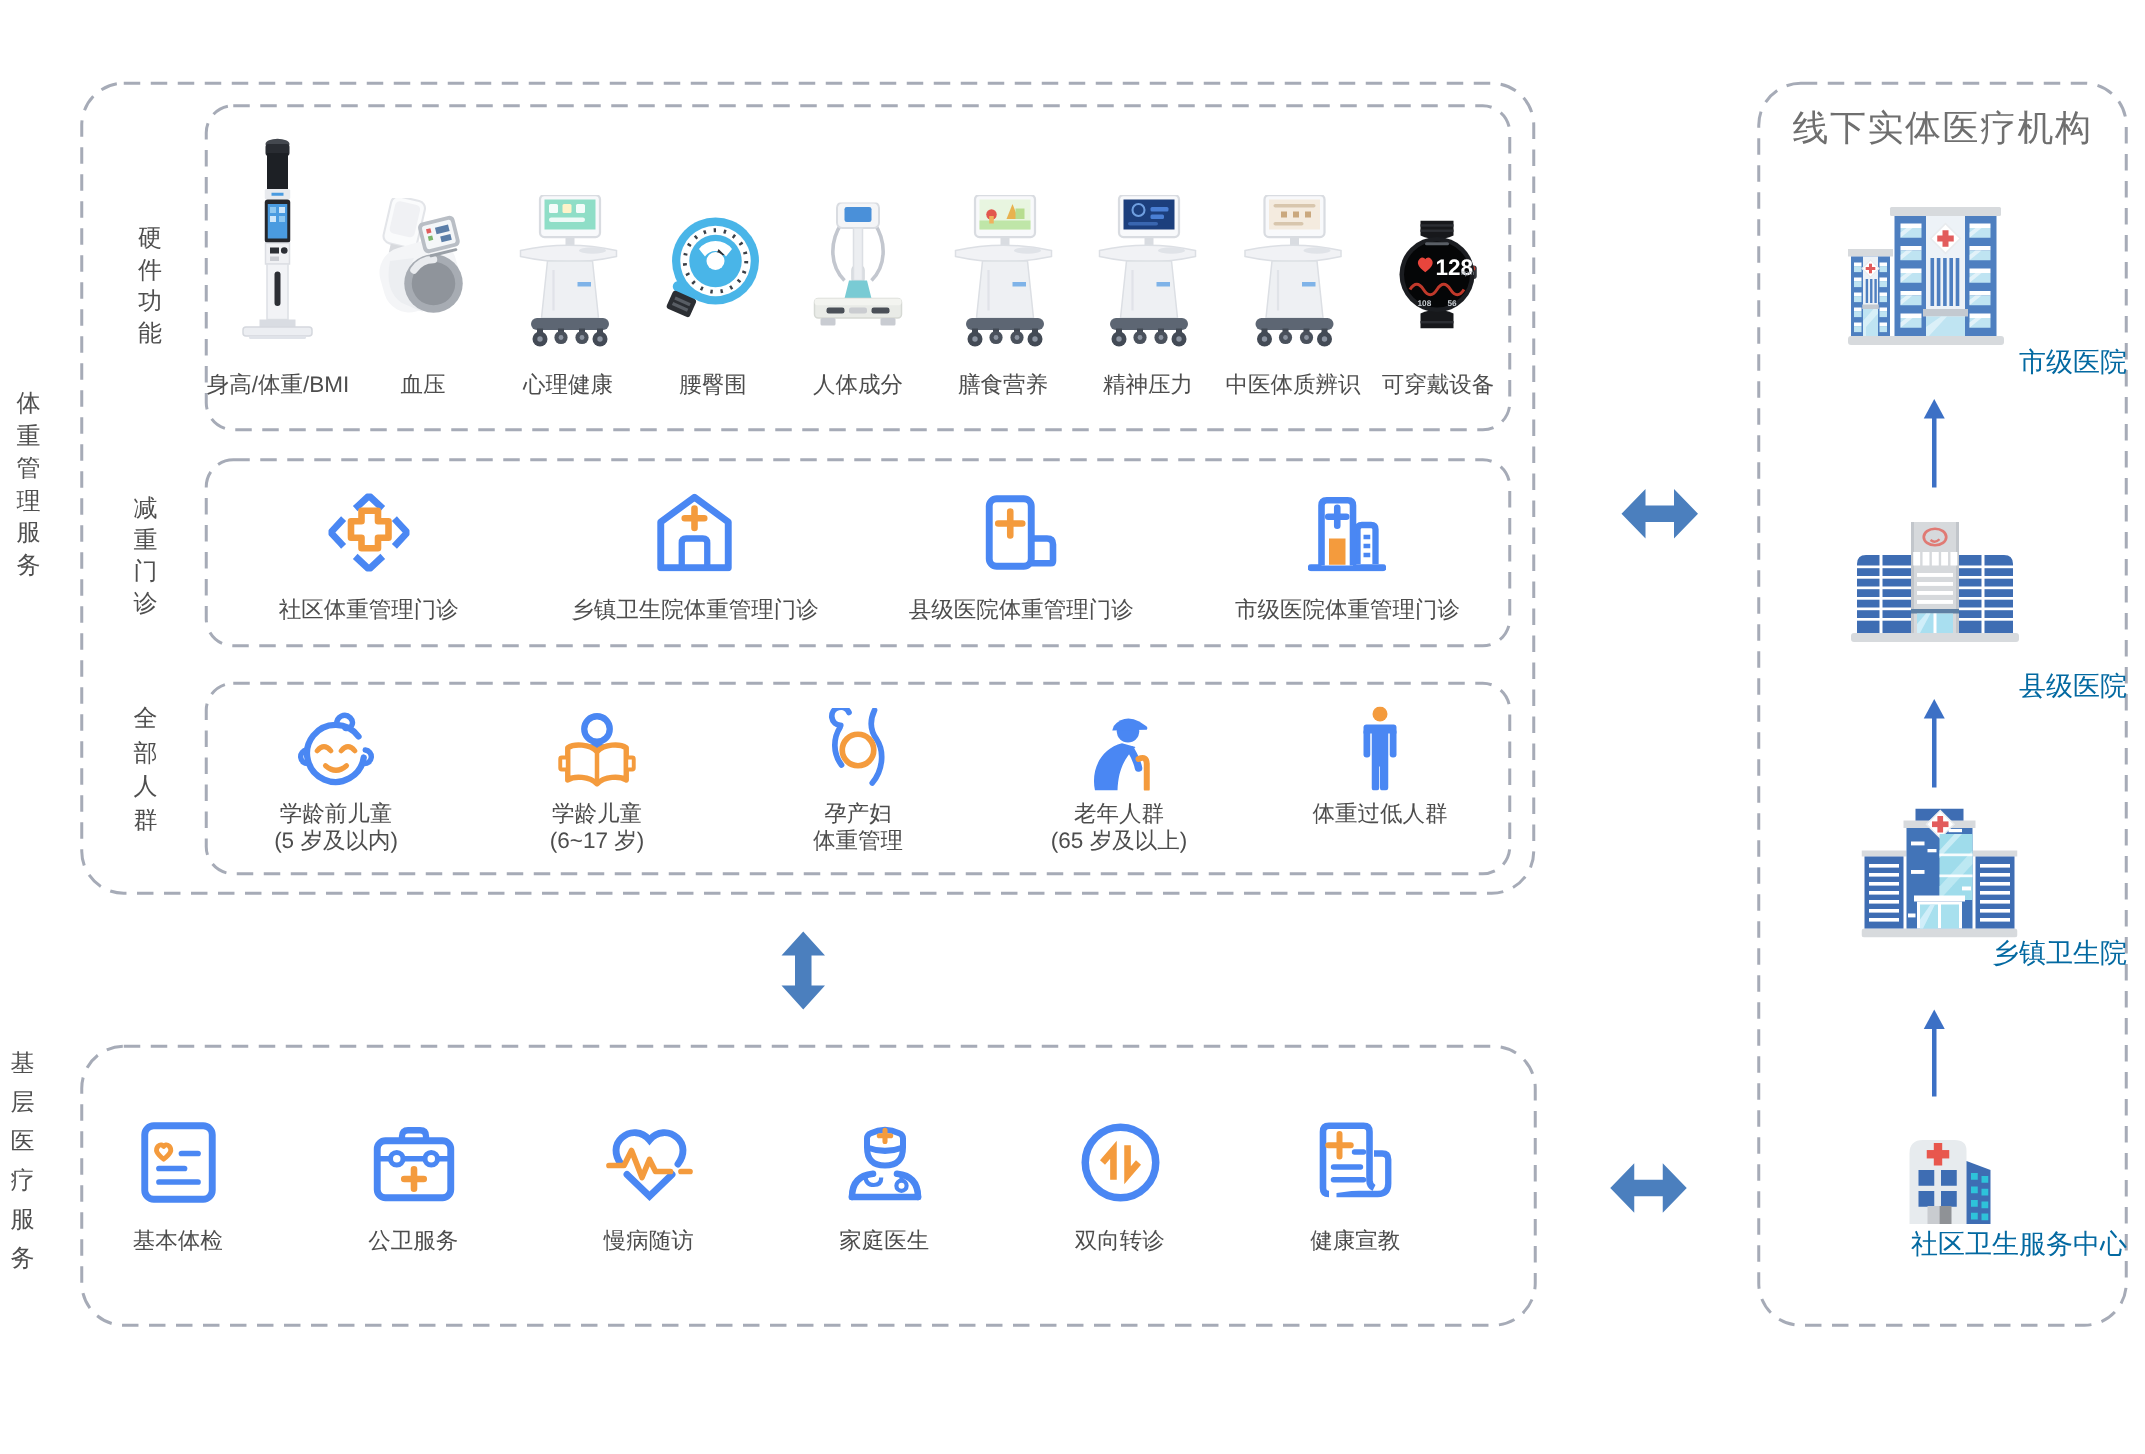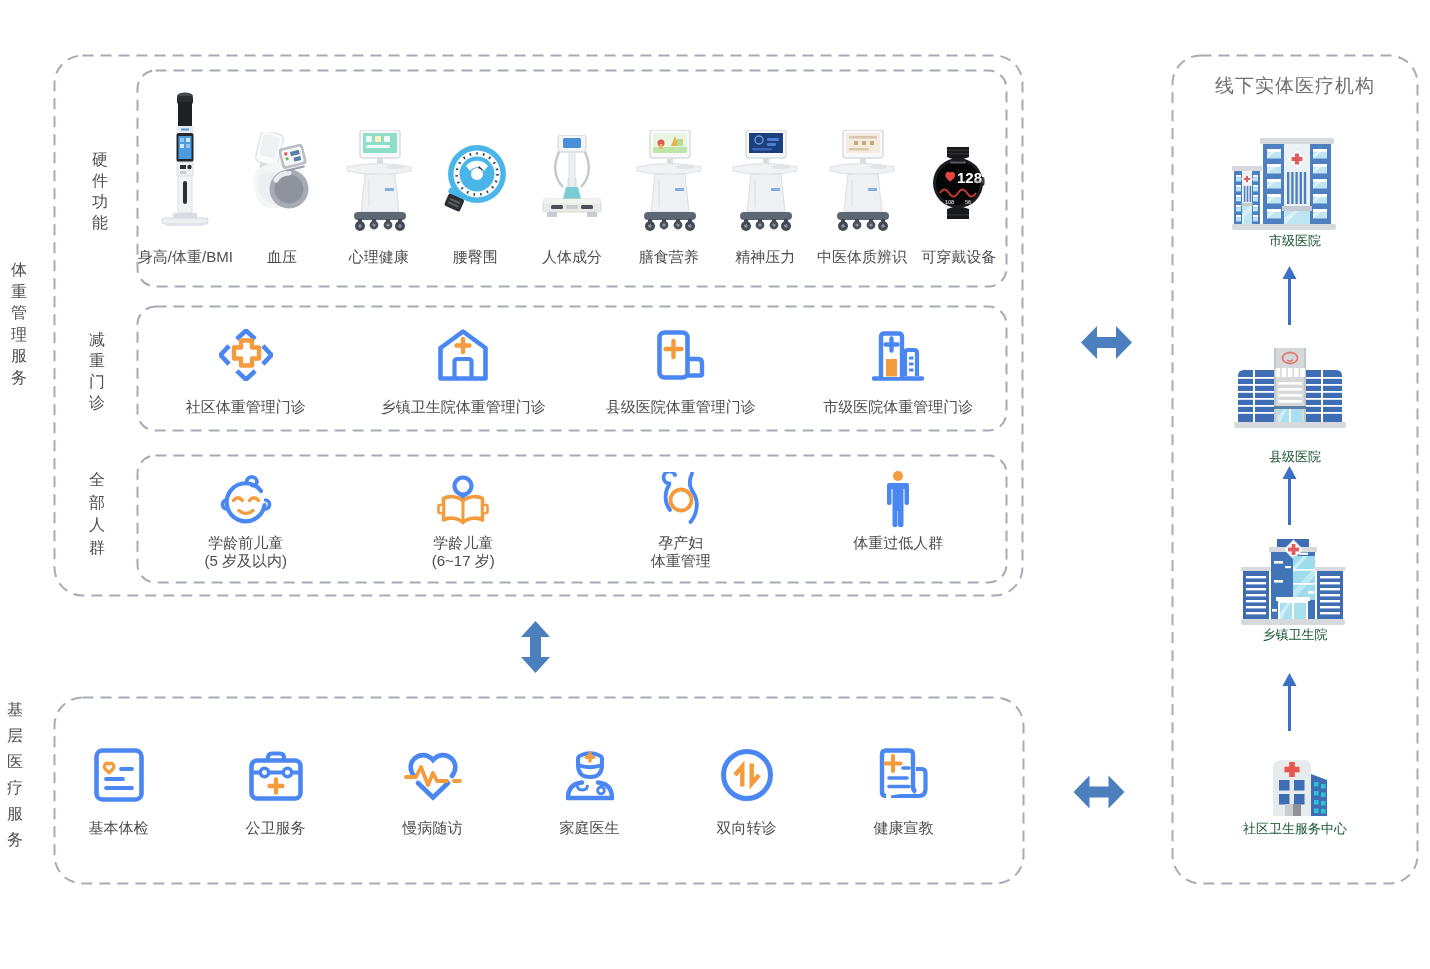--- a/index.html
+++ b/index.html
@@ -8,22 +8,22 @@
   .abs{position:absolute;}
   .bg-svg{position:absolute;left:0;top:0;}
   .vtext{width:22px;word-break:break-all;text-align:center;color:#4f4f4f;font-size:16px;}
   .row{position:absolute;display:flex;}
   .cell{flex:1 1 0;position:relative;display:flex;flex-direction:column;align-items:center;justify-content:flex-end;}
   .item-label{font-size:15px;color:#4d4d4d;height:20px;line-height:20px;white-space:nowrap;text-align:center;}
   .p-labels{height:37px;margin-top:7px;text-align:center;}
   .p-line{font-size:15px;color:#4d4d4d;height:18px;line-height:18px;white-space:nowrap;}
   .dev{position:absolute;left:50%;transform:translateX(-50%);}
   .bldg{position:absolute;}
-  .bldg-label{position:absolute;left:1172px;width:246px;text-align:center;font-size:13px;color:#14532d;height:20px;line-height:20px;}
-  .inst-title{position:absolute;left:1172px;width:246px;text-align:center;font-size:19px;color:#6f6f6f;height:26px;line-height:26px;letter-spacing:1px;}
+  .bldg-label{position:absolute;left:1172px;width:246px;text-align:right;font-size:18px;color:#0369a1;height:20px;line-height:20px;}
+  .inst-title{position:absolute;left:1172px;width:246px;text-align:center;font-size:24px;color:#6f6f6f;height:26px;line-height:26px;letter-spacing:1px;}
 </style>
 </head>
 <body>
 
 <div class="canvas">
 
   <svg class="bg-svg" width="1430" height="969" viewBox="0 0 1430 969">
     <g fill="none" stroke="#a6abb7" stroke-width="2" stroke-dasharray="11 7">
       <rect x="54.5" y="55.5" width="968" height="540" rx="28"></rect>
       <rect x="137.5" y="70.5" width="869" height="216" rx="18"></rect>
@@ -372,20 +372,33 @@
     </div>
     <div class="cell">
       <svg width="46" height="55" viewBox="0 0 46 55">
         <path d="M17 3 a6 6 0 1 0 -5.5 8.5 M11 13 C6.5 20 6 30 12 38" fill="none" stroke="#4a87f3" stroke-width="3.8" stroke-linecap="round"></path>
         <path d="M34 1.5 C30.5 9 31 15 35.5 21 C40.5 28.5 40 41 32.5 50" fill="none" stroke="#4a87f3" stroke-width="3.8" stroke-linecap="round"></path>
         <circle cx="23" cy="28" r="10.5" fill="none" stroke="#f49b3d" stroke-width="3.8"></circle>
       </svg>
       <div class="p-labels">
         <div class="p-line">孕产妇</div>
         <div class="p-line">体重管理</div>
+      </div>
+    </div>
+    <div class="cell">
+      <svg width="56" height="52" viewBox="0 0 56 52">
+        <circle cx="34" cy="12.5" r="7.5" fill="#4a87f3"></circle>
+        <path d="M24.5 9 q7 -8 17 -3 l4.5 3 q1.5 1 .5 2.5 l-23 .5 Z" fill="#4a87f3"></path>
+        <path d="M12 52 C9 38 16 24 30 20.5 L39 23 C31 31 27.5 39 27 52 Z" fill="#4a87f3"></path>
+        <path d="M36 25 q4 7 5 12" stroke="#4a87f3" stroke-width="5" fill="none" stroke-linecap="round"></path>
+        <path d="M41 31 q5.5 -2.5 5.5 3.5 L46.5 51" stroke="#f49b3d" stroke-width="4" fill="none" stroke-linecap="round"></path>
+      </svg>
+      <div class="p-labels">
+        <div class="p-line">老年人群</div>
+        <div class="p-line">(65 岁及以上)</div>
       </div>
     </div>
     <div class="cell">
       <svg width="30" height="56" viewBox="0 0 30 56">
         <circle cx="15" cy="5" r="5" fill="#f49b3d"></circle>
         <path d="M6 12 h18 q2 0 2 2 v4 h-22 v-4 q0-2 2-2 Z" fill="#4a87f3"></path>
         <rect x="4" y="15" width="4.5" height="19" rx="2" fill="#4a87f3"></rect>
         <rect x="21.5" y="15" width="4.5" height="19" rx="2" fill="#4a87f3"></rect>
         <rect x="9.5" y="15" width="11" height="18" fill="#4a87f3"></rect>
         <path d="M9.5 33 h11 v21 q0 2 -2 2 h-2.2 q-1.3 0 -1.3 -2 v-14 h-0.5 v14 q0 2 -1.7 2 h-2 q-1.3 0 -1.3 -2 Z" fill="#4a87f3"></path>

